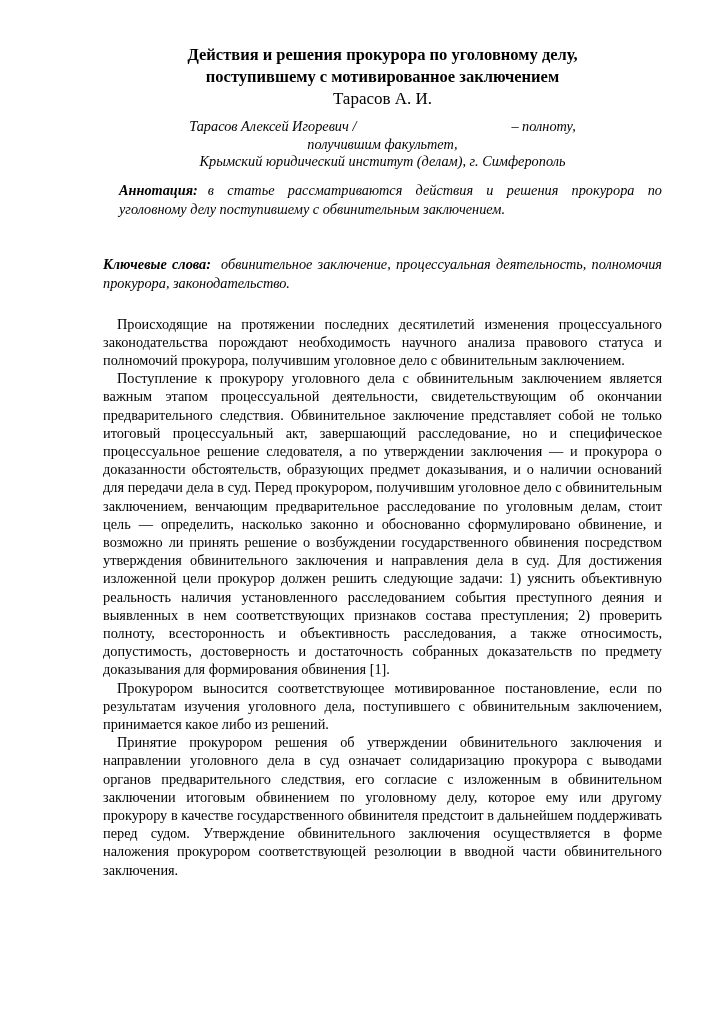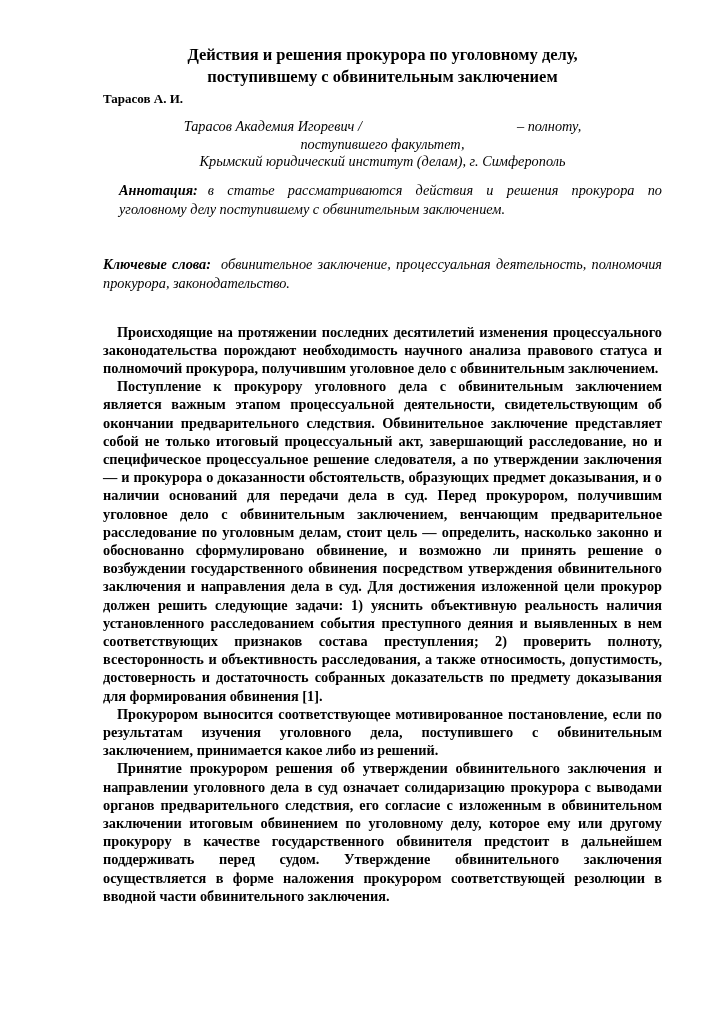--- a/index.html
+++ b/index.html
@@ -14,22 +14,23 @@
     box-sizing: border-box;
     padding: 44px 47px 0 103px; 
   }
   .title {
     text-align: center;
     font-weight: bold;
     font-size: 16.5px;
     line-height: 22px;
   }
   .author-name {
-    font-weight: bold;
-    font-size: 13px;
+    text-align: center;
+    font-weight: normal;
+    font-size: 17px;
     line-height: 22px;
   }
   .affil {
     margin-top: 8px;
     text-align: center;
     font-style: italic;
     font-size: 14.3px;
     line-height: 17.5px;
   }
   .affil-line { white-space: nowrap; }
@@ -49,46 +50,46 @@
     text-align: justify;
     font-style: italic;
     font-size: 14.3px;
     line-height: 19px;
   }
   .lead-label {
     font-weight: bold;
     font-style: italic;
     margin-right: 10px;
   }
-  .body-text { margin-top: 30px; font-weight: bold; }
+  .body-text { margin-top: 22px; }
   .body-text p {
     margin: 0;
     text-align: justify;
     text-indent: 14px;
     font-size: 14.3px;
     line-height: 18.2px;
   }
 </style>
 </head>
 <body>
 
 <div class="page">
 
   <div class="title">
     <div>Действия и решения прокурора по уголовному делу,</div>
-    <div>поступившему с обвинительным заключением</div>
+    <div>поступившему с мотивированное заключением</div>
   </div>
 
   <div class="author-name">Тарасов А. И.</div>
 
   <div class="affil">
     <div>
-      <span>Тарасов Академия Игоревич /</span><span class="gap-spacer"></span><span>– полноту,</span>
+      <span>Тарасов Алексей Игоревич /</span><span class="gap-spacer"></span><span>– полноту,</span>
     </div>
-    <div class="affil-line">поступившего факультет,</div>
+    <div class="affil-line">получившим факультет,</div>
     <div class="affil-line">Крымский юридический институт (делам), г. Симферополь</div>
   </div>
 
   <p class="annotation">
     <span class="lead-label">Аннотация:</span><span>в статье рассматриваются действия и решения прокурора по уголовному делу  поступившему с обвинительным заключением.</span>
   </p>
 
   <p class="keywords">
     <span class="lead-label">Ключевые слова:</span><span>обвинительное заключение, процессуальная деятельность, полномочия прокурора, законодательство.</span>
   </p>

